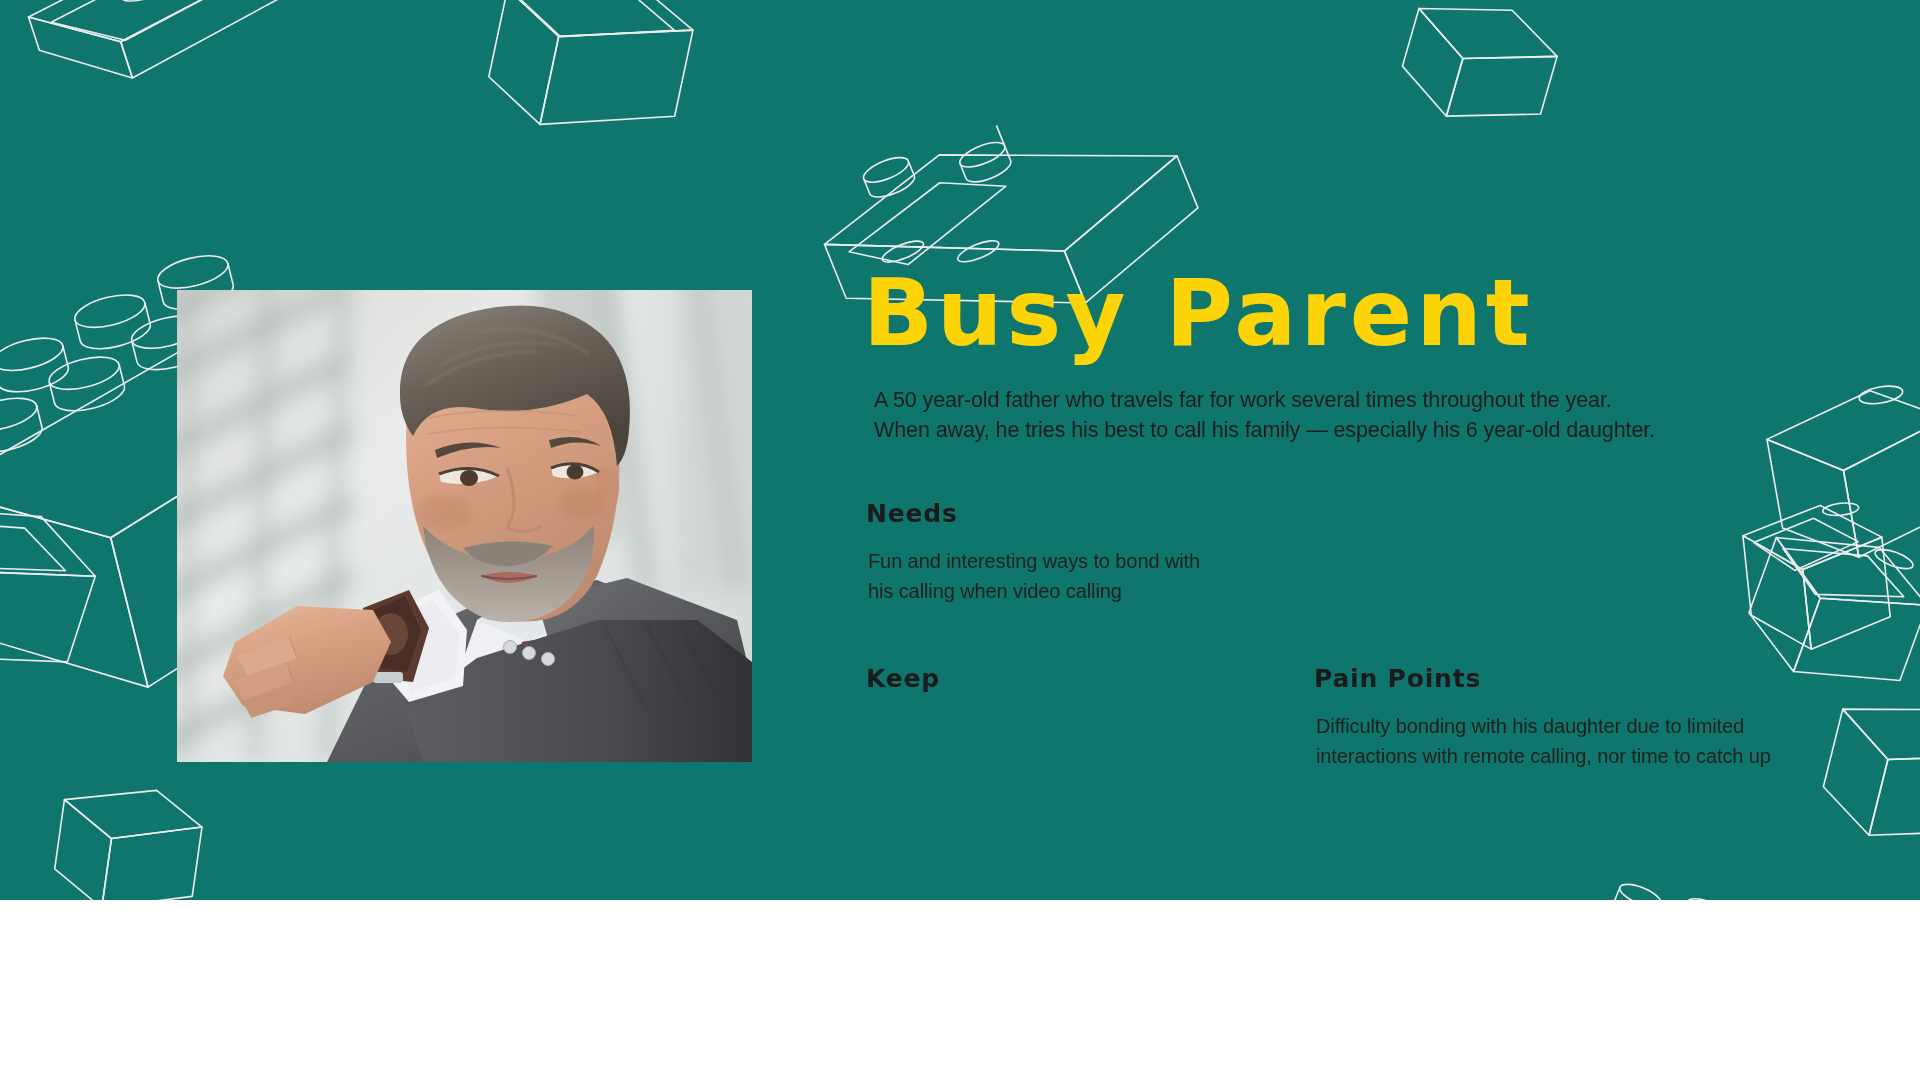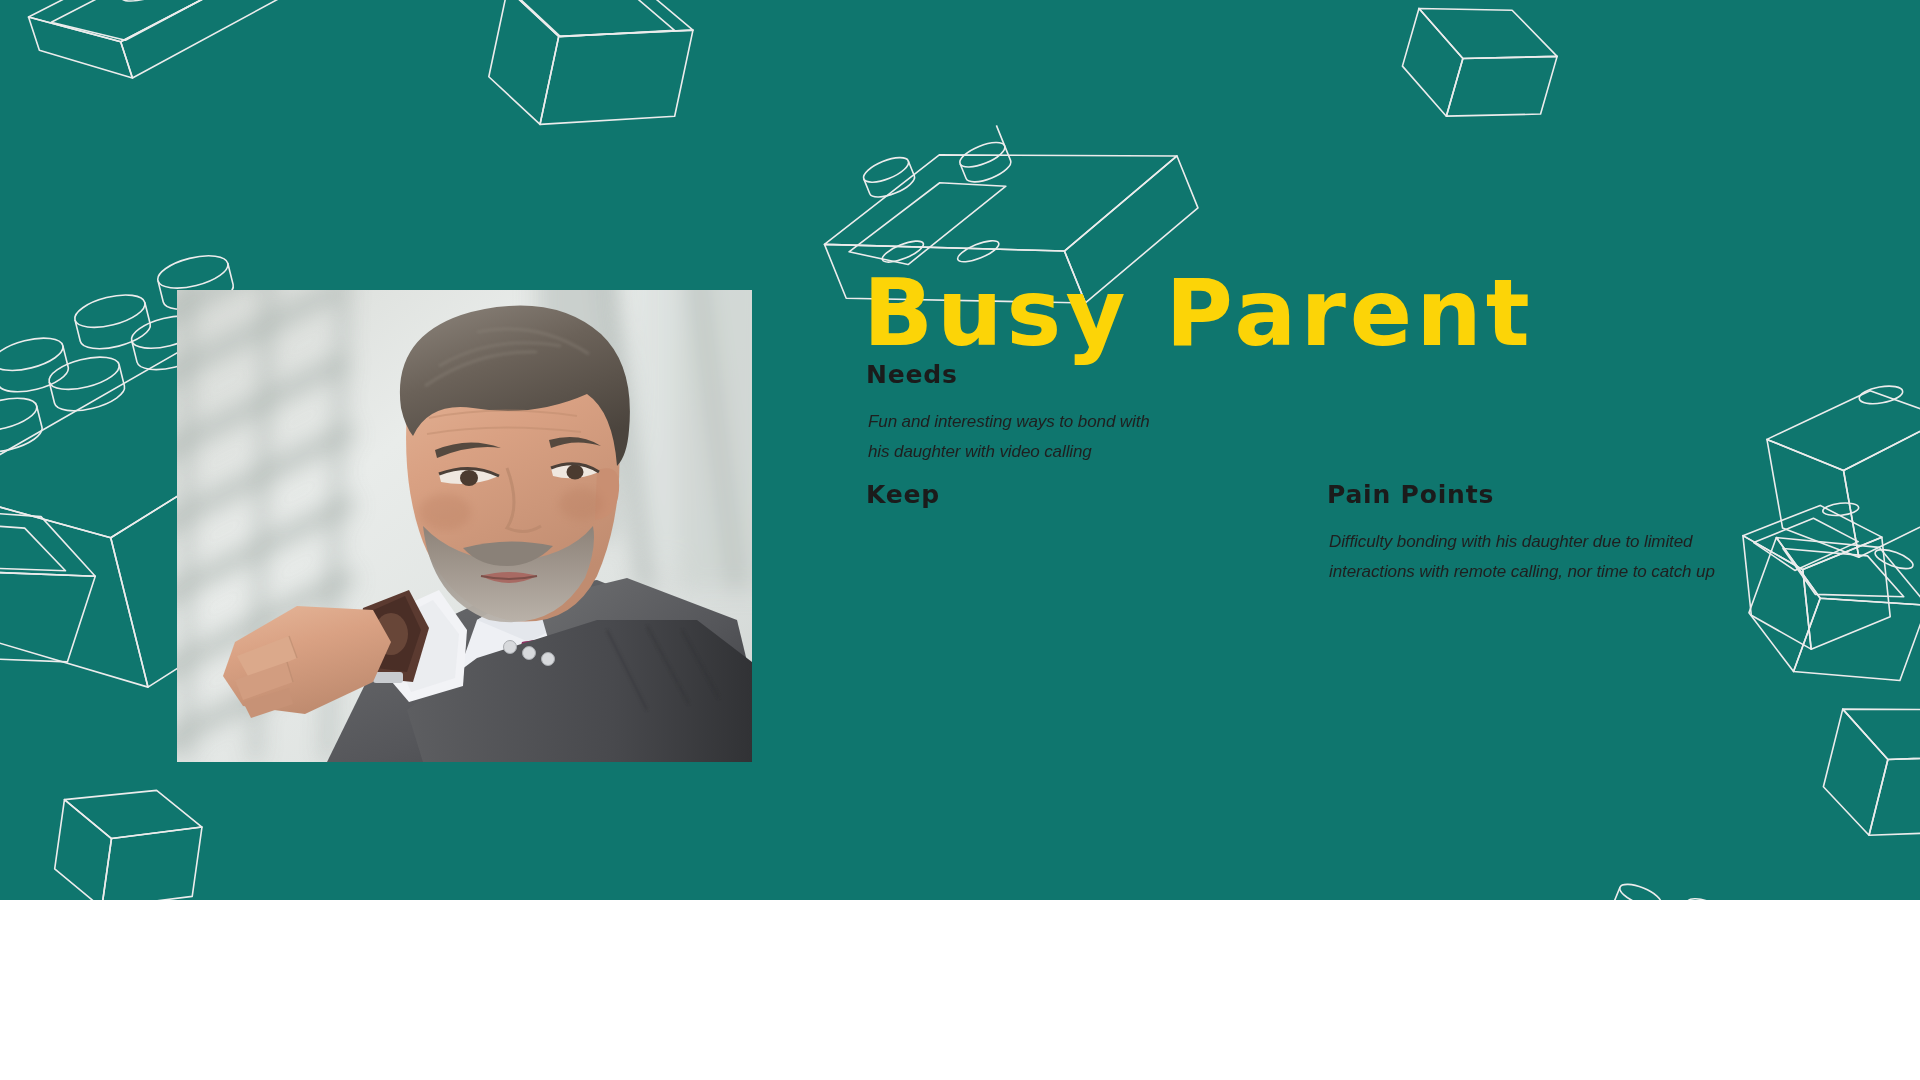--- a/index.html
+++ b/index.html
@@ -55,44 +55,43 @@
     margin-left:8px;
     font-family:"Liberation Sans", sans-serif;
     font-size:21.5px;
     line-height:30px;
     color:#1d1d1d;
     letter-spacing:-0.1px;
   }
   #persona-summary .line { display:block; }
 
   #attribute-grid {
+    margin-top:54px;
     display:grid;
     grid-template-columns:448px 500px;
     grid-template-rows:auto auto;
     row-gap:58px;
     column-gap:0px;
-    gap:13px;
   }
   .attribute-block { }
   .attribute-heading {
     font-family:"DejaVu Sans", sans-serif;
     font-weight:700;
     font-size:25px;
     letter-spacing:0.8px;
     color:#1b1b1b;
     margin-bottom:18px;
   }
   .attribute-body {
     margin-left:2px;
     font-family:"Liberation Sans", sans-serif;
-    font-size:17px;
+    font-size:20px;
     line-height:30px;
     color:#1f1f1f;
     letter-spacing:-0.1px;
-    font-style:italic;
   }
   .attribute-body .line { display:block; }
   .col-right .attribute-heading { margin-left:0; }
 </style>
 </head>
 <body>
 
 <div id="slide">
 
   <svg id="bg-watermark" viewBox="0 0 1920 1080" xmlns="http://www.w3.org/2000/svg">
@@ -391,28 +390,32 @@
         <path d="M252 128 Q320 114 400 126"></path>
         <path d="M250 144 Q318 132 404 142"></path>
       </g>
     </svg>
   </div>
 
   <div id="content">
 
     <h1 id="persona-title">Busy Parent</h1>
 
+    <p id="persona-summary">
+      <span class="line">A 50 year-old father who travels far for work several times throughout the year.</span>
+      <span class="line">When away, he tries his best to call his family — especially his 6 year-old daughter.</span>
+    </p>
 
     <div id="attribute-grid">
 
       <div class="attribute-block col-left">
         <div class="attribute-heading">Needs</div>
         <div class="attribute-body">
           <span class="line">Fun and interesting ways to bond with</span>
-          <span class="line">his daughter with video calling</span>
+          <span class="line">his calling when video calling</span>
         </div>
       </div>
 
       <div class="attribute-block col-right">
         <div class="attribute-body">
         </div>
       </div>
 
       <div class="attribute-block col-left">
         <div class="attribute-heading">Keep</div>

